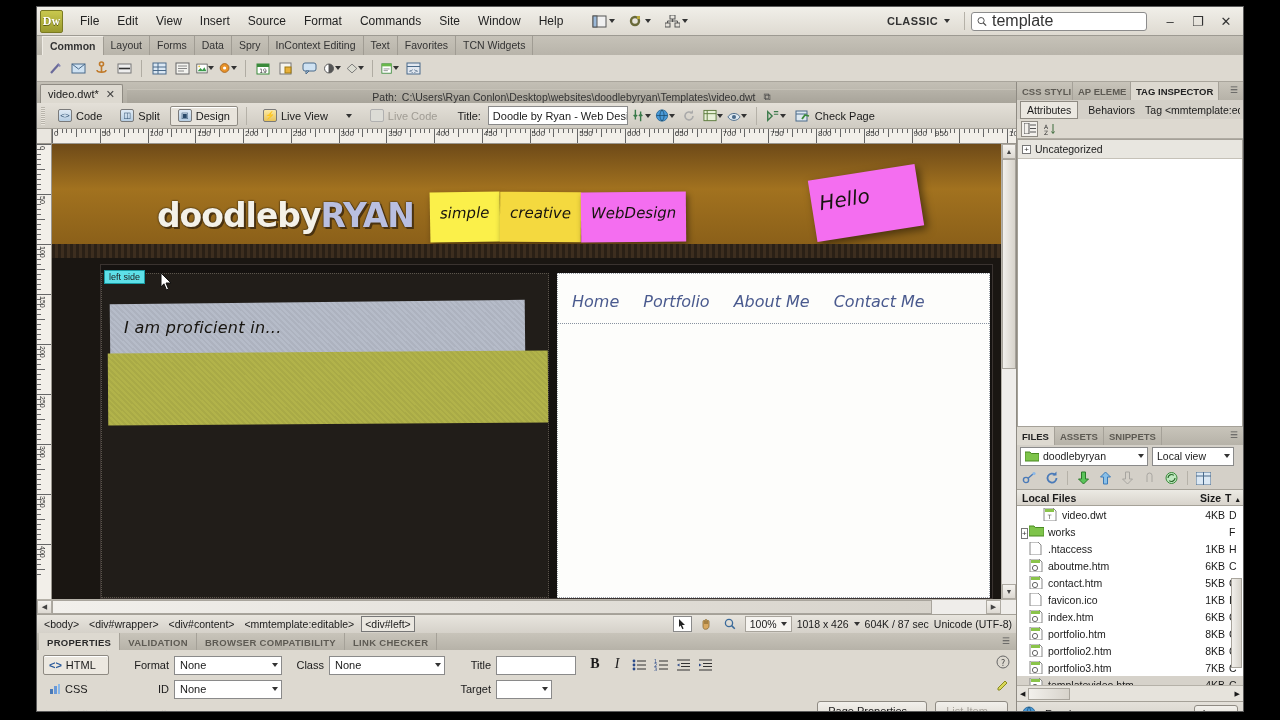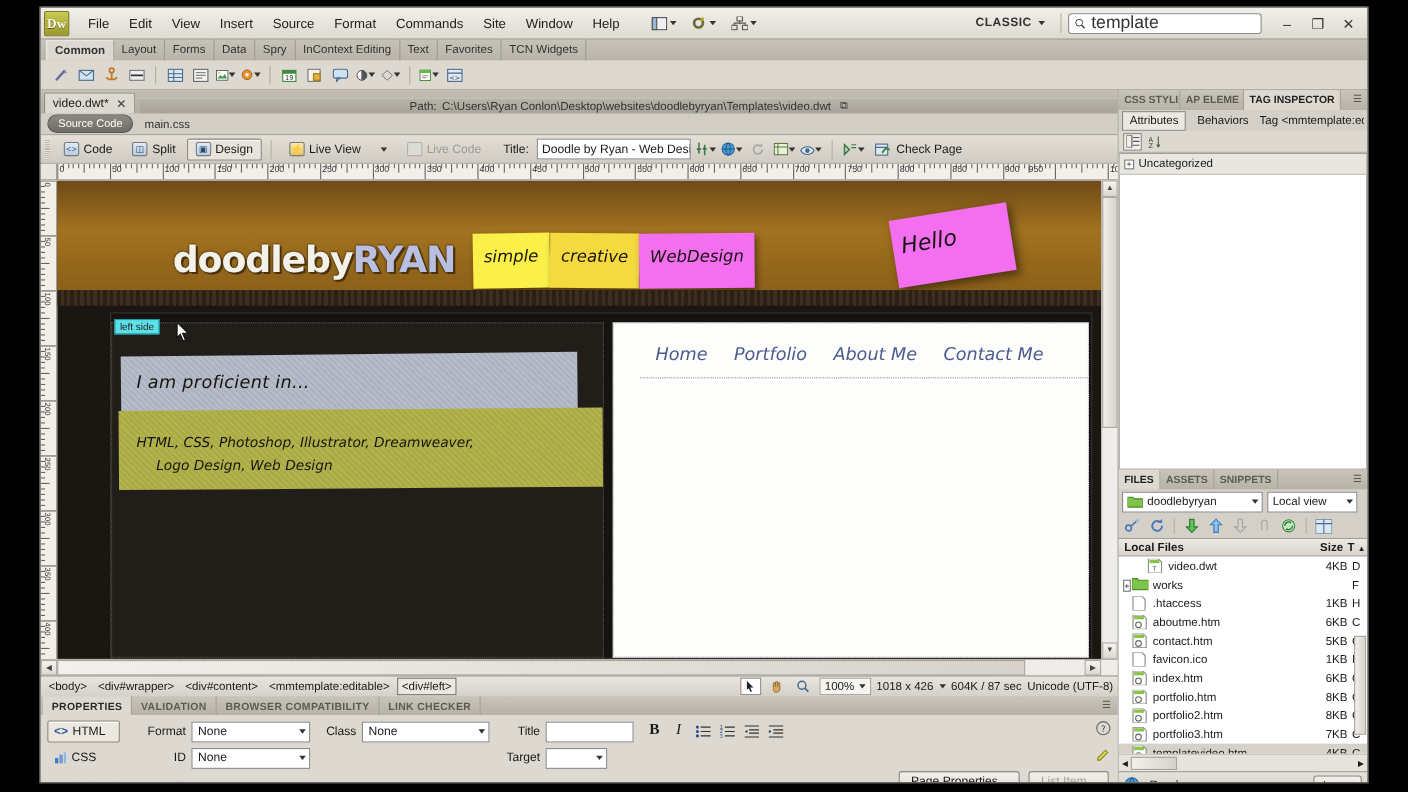--- a/index.html
+++ b/index.html
@@ -201,21 +201,21 @@
   .hw { font-family: "DejaVu Sans", sans-serif; font-style: italic; color: #17140f; }
   .h-title { position: absolute; left: 22px; top: 44px; font-size: 16px;
              letter-spacing: .3px; z-index: 3; }
   .h-body  { position: absolute; left: 22px; top: 98px; font-size: 12.5px;
              line-height: 1.65; z-index: 3; width: 420px; }
   .rightcol {
     position: absolute; left: 456px; top: 8px; right: 2px; bottom: 0;
     background: #fdfdfb; border: 1px dotted #9aa0a8;
   }
   .nav { display: flex; gap: 24px; padding: 18px 0 12px 14px;
-         border-bottom: 1px dotted #8892a0; margin-left: 24px; }
+         border-bottom: 1px dotted #8892a0; }
   .nav span {
     font-family: "DejaVu Sans", sans-serif; font-style: italic;
     font-size: 16px; color: #4a5a8e;
   }
   .cursor-arrow { position: absolute; left: 108px; top: 128px; z-index: 20; }
   
   .vscroll { width: 15px; background: #efedea; border-left: 1px solid #b5b1a8;
              display: flex; flex-direction: column; }
   .sb-btn { height: 15px; background: linear-gradient(#f5f3ef,#ddd9d2);
             border: 1px solid #aeaaa2; display: flex; align-items: center;
@@ -521,24 +521,20 @@
           <span>video.dwt*</span>
           <span class="x">✕</span>
         </div>
         <div class="doctab-fill">
           <span class="pathtxt">Path:</span>
           <span class="pathtxt" style="margin-left:5px">C:\Users\Ryan Conlon\Desktop\websites\doodlebyryan\Templates\video.dwt</span>
           <span class="pathicon">⧉</span>
         </div>
       </div>
 
-      <div class="relfiles">
-        <div class="srcbtn">Source Code</div>
-        <div class="relf">main.css</div>
-      </div>
 
       <div class="doctoolbar">
         <div class="grip"></div>
         <div class="vbtn">
           <span class="sq">&lt;&gt;</span>
           <span>Code</span>
         </div>
         <div class="vbtn">
           <span class="sq">◫</span>
           <span>Split</span>
@@ -957,24 +953,20 @@
             </div>
             <div class="corkband"></div>
 
             <div class="bodyarea">
               <div class="left-label">left side</div>
 
               <div class="leftcol">
                 <div class="sheet-blue"></div>
                 <div class="sheet-olive"></div>
                 <div class="h-title hw">I am proficient in...</div>
-                <div class="h-body hw">
-                  <div>HTML, CSS, Photoshop, Illustrator, Dreamweaver,</div>
-                  <div style="padding-left:18px">Logo Design, Web Design</div>
-                </div>
               </div>
 
               <div class="rightcol">
                 <div class="nav">
                   <span>Home</span>
                   <span>Portfolio</span>
                   <span>About Me</span>
                   <span>Contact Me</span>
                 </div>
               </div>

